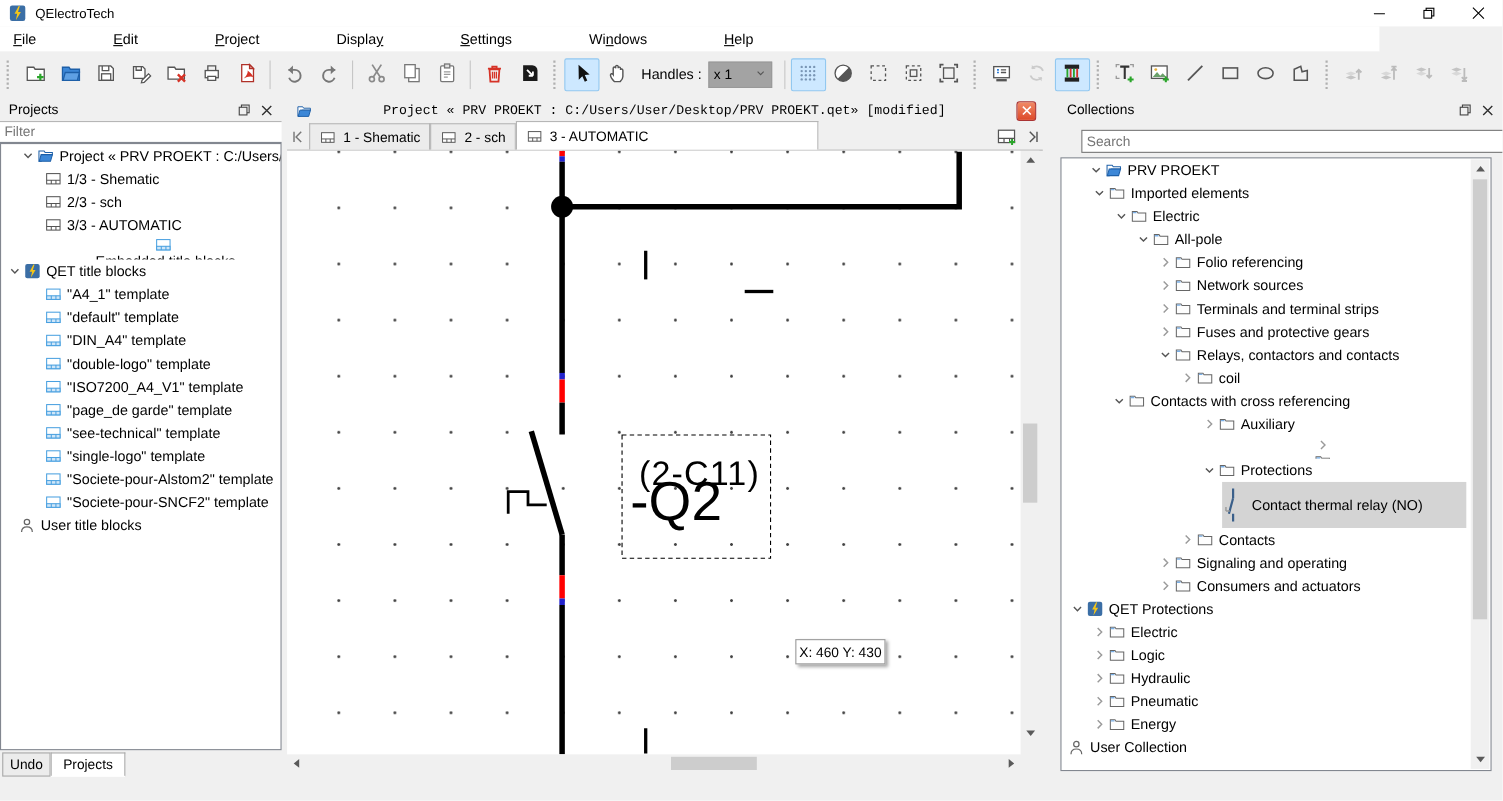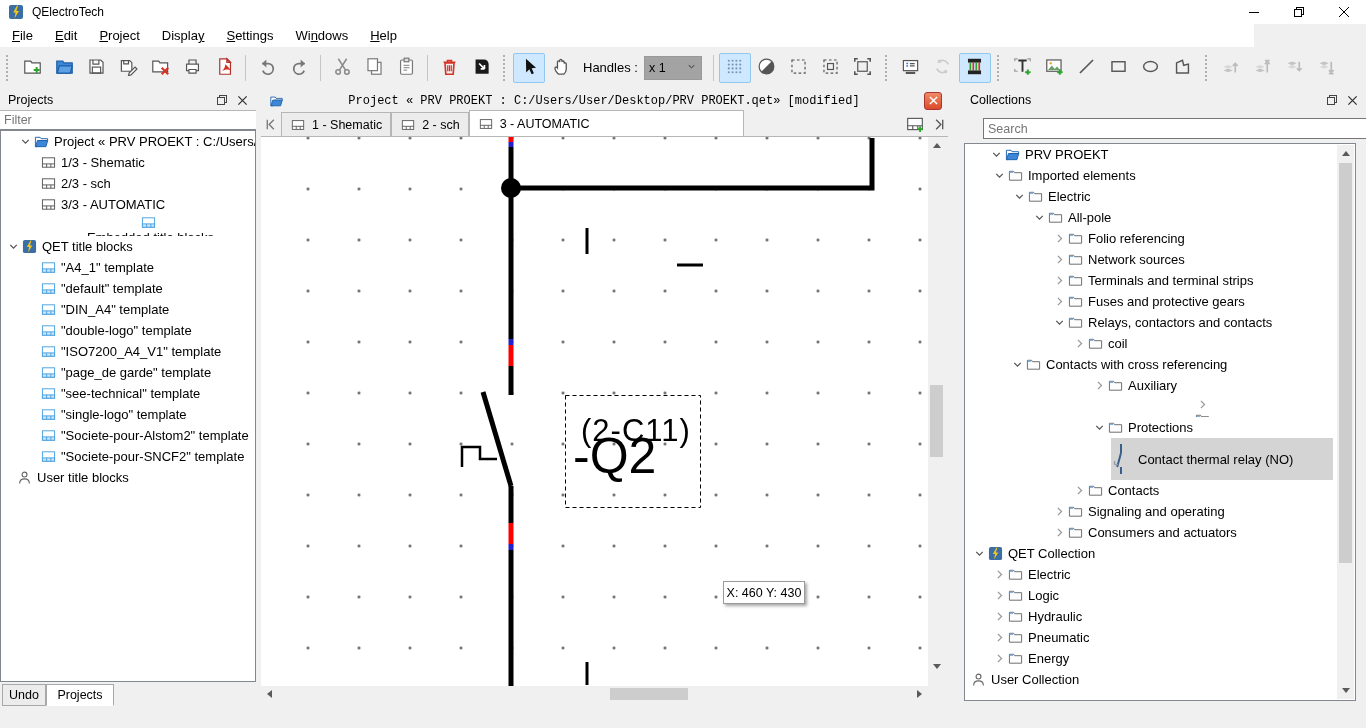--- a/index.html
+++ b/index.html
@@ -5,21 +5,21 @@
   html,body{margin:0;padding:0;}
   body{font-family:"Liberation Sans","DejaVu Sans",sans-serif;font-size:13px;color:#000;}
   #app{position:relative;width:1366px;height:728px;background:#f0f0f0;overflow:hidden;}
   .abs{position:absolute;}
   
   #titlebar{left:0;top:0;width:1366px;height:24px;background:#fff;display:flex;align-items:center;}
   #app-title{margin-left:8px;font-size:12px;}
   #win-controls{position:absolute;right:0;top:0;height:24px;display:flex;}
   .winbtn{width:45px;height:24px;display:flex;align-items:center;justify-content:center;}
   
-  #menubar{left:0;top:24px;width:1254px;height:23px;background:#fff;display:flex;align-items:center;border-bottom:1px solid #e5e5e5;}
+  #menubar{left:0;top:24px;width:1254px;height:23px;background:#fff;display:flex;align-items:center;border-bottom:1px solid #e5e5e5;gap:48px;}
   .menu-item{padding:2px 10px;margin-left:2px;font-size:13px;}
   .menu-item u{text-decoration:underline;}
   
   #toolbar{left:0;top:47px;width:1366px;height:41px;background:#f0f0f0;display:flex;align-items:center;}
   .thandle{width:4px;height:26px;margin:0 4px 0 6px;border-left:2px dotted #b0b0b0;}
   .tsep{width:1px;height:26px;background:#c6c6c6;margin:0 5px;}
   .tbtn{width:30px;height:28px;display:flex;align-items:center;justify-content:center;border:1px solid transparent;border-radius:2px;flex:none;}
   .tbtn.active{background:#cde8ff;border-color:#92c8f0;}
   .tbtn.disabled{opacity:.5;}
   #handles-wrap{display:flex;align-items:center;margin:0 6px;}
@@ -960,21 +960,21 @@
           <svg width="13" height="13" viewBox="0 0 16 16">
             <path d="M4 6l4 4 4-4" fill="none" stroke="#555" stroke-width="1.6"></path>
           </svg>
         </span>
         <span class="ticon">
           <svg width="15" height="15" viewBox="0 0 16 16">
             <rect x="1" y="1" width="14" height="14" rx="2" fill="#3b6ea5"></rect>
             <path d="M9 1.5L5.2 8.6h2.4L6.4 14.5l4.6-7.6H8.4l1.6-5.4z" fill="#f5c518"></path>
           </svg>
         </span>
-        <span class="lbl">QET Collection</span>
+        <span class="lbl">QET Protections</span>
       </div>
       <div class="tree-row" style="padding-left: 26px; height: 21px;">
         <span class="exp">
           <svg width="13" height="13" viewBox="0 0 16 16">
             <path d="M6 3.5l4.5 4.5L6 12.5" fill="none" stroke="#9a9a9a" stroke-width="1.6"></path>
           </svg>
         </span>
         <span class="ticon">
           <svg width="15" height="15" viewBox="0 0 16 16">
             <path d="M1.5 13v-9.5h4.5l1 1.5h7.5V13z" fill="#fdfdfd" stroke="#666"></path>

